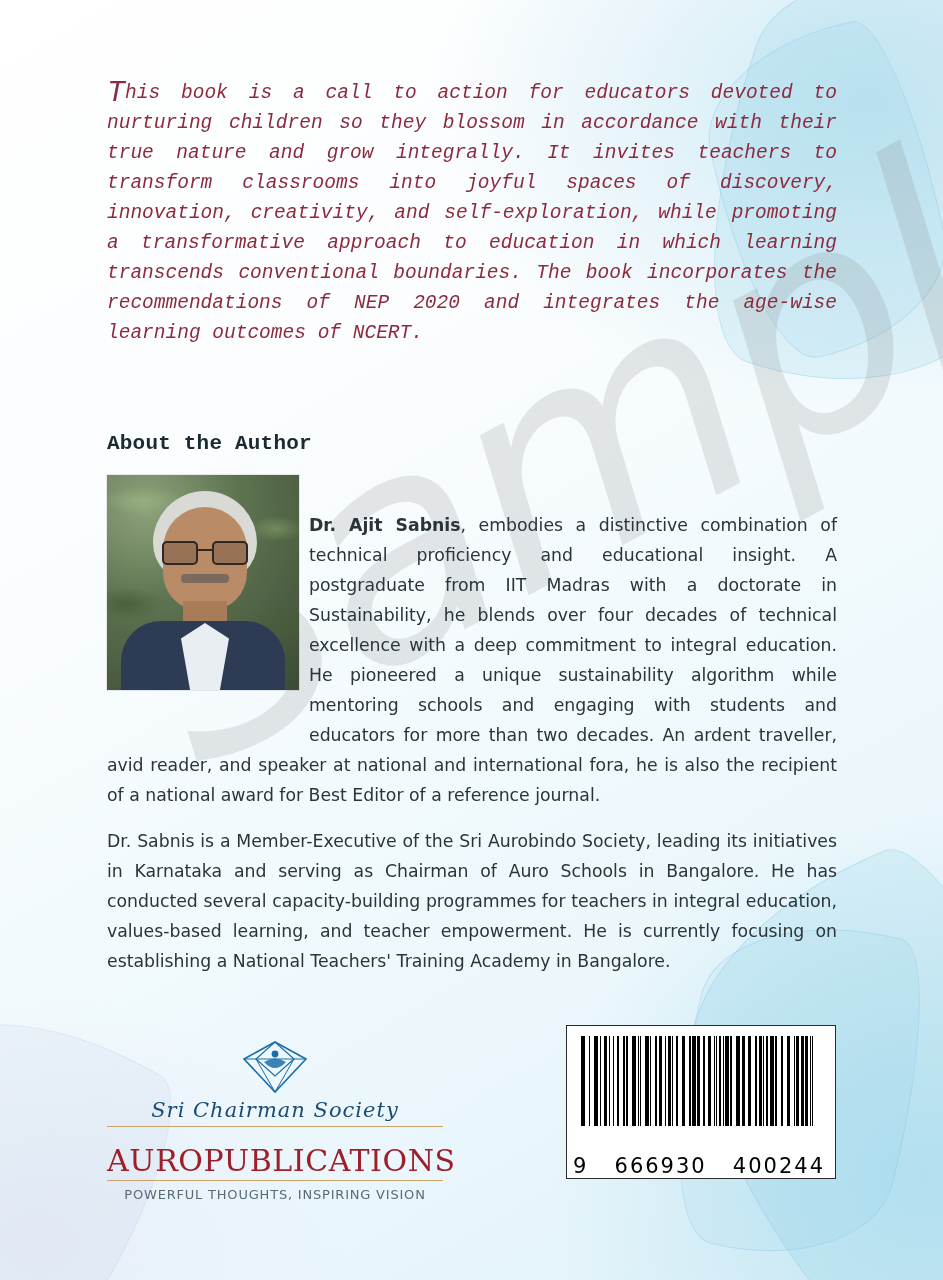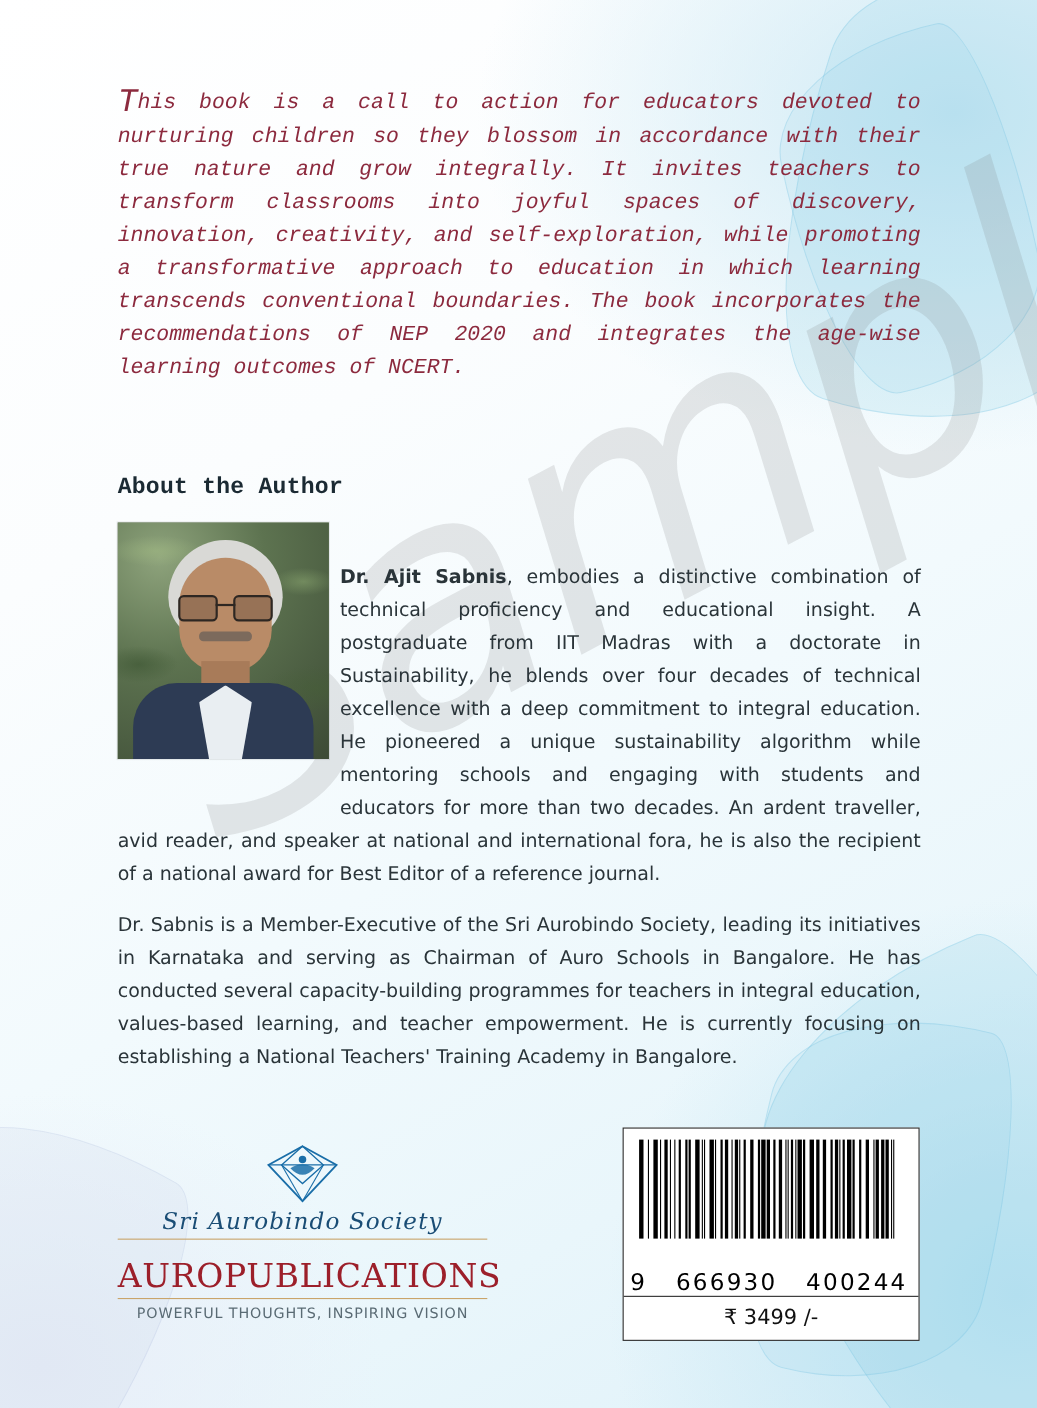--- a/index.html
+++ b/index.html
@@ -317,21 +317,21 @@
         <svg viewBox="0 0 66 54" width="66" height="54" aria-hidden="true">
           <polygon points="33,2 64,19 33,52 2,19" fill="none" stroke="#1a6ea8" stroke-width="1.6"></polygon>
           <polygon points="33,2 52,19 33,36 14,19" fill="none" stroke="#1a6ea8" stroke-width="1.2"></polygon>
           <line x1="2" y1="19" x2="64" y2="19" stroke="#1a6ea8" stroke-width="1.2"></line>
           <line x1="14" y1="19" x2="33" y2="52" stroke="#1a6ea8" stroke-width="1"></line>
           <line x1="52" y1="19" x2="33" y2="52" stroke="#1a6ea8" stroke-width="1"></line>
           <path d="M22 22 q11 12 22 0 q-11 -7 -22 0 z" fill="#1a6ea8" opacity="0.85"></path>
           <circle cx="33" cy="14" r="3.4" fill="#1a6ea8"></circle>
         </svg>
       </div>
-      <div class="script">Sri Aurobindo Society</div>
+      <div class="script">Sri Chairman Society</div>
       <div class="name">AUROPUBLICATIONS</div>
       <div class="tagline">POWERFUL THOUGHTS, INSPIRING VISION</div>
     </div>
 
     <div id="barcode-box">
       <div class="bars-area">
         <div class="bars" id="bars">
             <i style="left: 0px; width: 4px;"></i>
             <i style="left: 8px; width: 1px;"></i>
             <i style="left: 13px; width: 4px;"></i>
@@ -382,17 +382,16 @@
             <i style="left: 224px; width: 3px;"></i>
             <i style="left: 229px; width: 1px;"></i>
             <i style="left: 231px; width: 1px;"></i>
           </div>
       </div>
       <div class="digits">
         <span>9</span>
         <span>666930</span>
         <span>400244</span>
       </div>
-      <div class="price">₹ 3499 /-</div>
     </div>
 
   </div>
 </div>
 
 </body></html>

